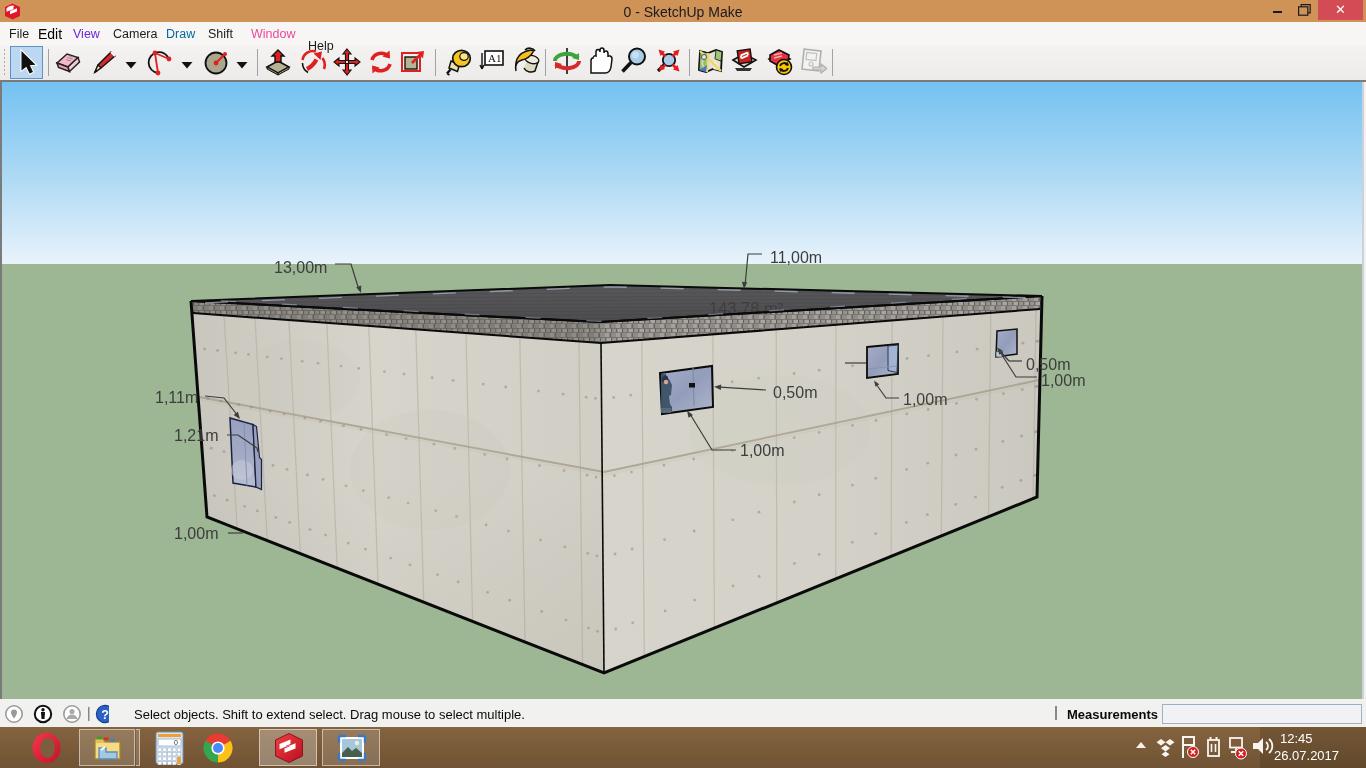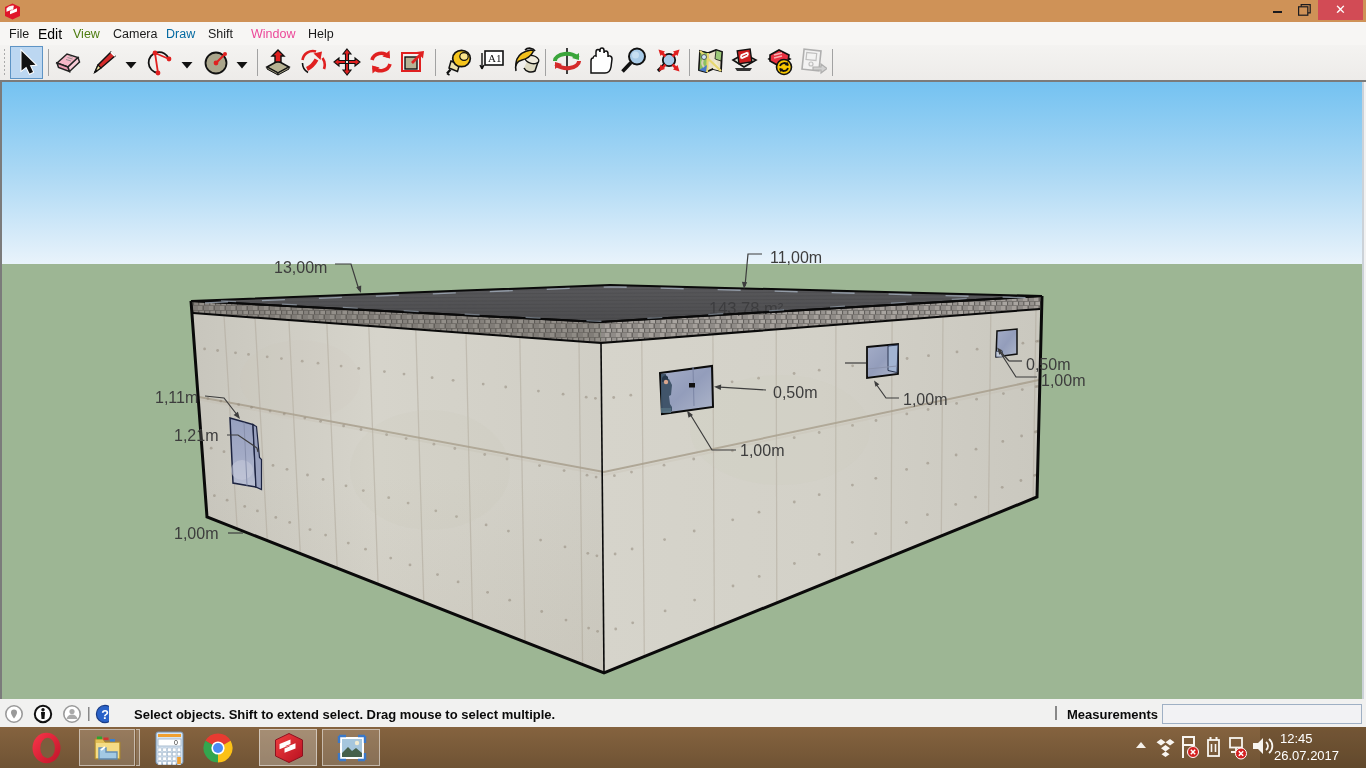--- a/index.html
+++ b/index.html
@@ -318,34 +318,35 @@
 <div style="position:absolute;left:0;top:82px;width:2px;height:617px;background:#7b7b7b"></div>
 <div style="position:absolute;left:1362px;top:82px;width:2px;height:617px;background:#ccd2d8"></div>
 <div style="position:absolute;left:1364px;top:82px;width:2px;height:617px;background:#f2f2f2"></div>
 <div style="position:absolute;left:0;top:699px;width:1366px;height:28px;background:#f1f1f0"></div>
 <div style="position:absolute;left:0;top:727px;width:1366px;height:41px;background:linear-gradient(#85633f,#6f5334)"></div>
 <svg style="position:absolute;left:4px;top:3px" width="17" height="17" viewBox="0 0 17 17">
       <path d="M8.5 0.5 L16 4 L16 13 L8.5 16.5 L1 13 L1 4 Z" fill="#e0162a"></path>
       <path d="M2.5 5.5 L9.5 2.8 L9.5 5.8 L6.5 7 L6.5 7.8 L13 5.2 L13 8.4 L6 11.2 L6 8.2 L9 7 L9 6.2 L2.5 8.8 Z" fill="#fff"></path>
       <path d="M2.5 5.2 Q5 2.2 9.5 2.6 L9.5 4 Q5.5 3.8 3.5 6 Z" fill="#fff" opacity="0.9"></path>
     </svg>
+    <div style="position:absolute;left:0;top:3.5px;width:1366px;text-align:center;font-size:14px;color:#1a1a1e">0 - SketchUp Make</div>
     <div style="position:absolute;left:1273px;top:10.5px;width:9px;height:2.5px;background:#1a1a1e"></div>
     <svg style="position:absolute;left:1298px;top:3.5px" width="13" height="12" viewBox="0 0 13 12">
       <path d="M3.2 2.8 L3.2 0.6 L12.2 0.6 L12.2 8.8 L9.8 8.8" fill="none" stroke="#1c1c20" stroke-width="1.2"></path>
       <rect x="0.6" y="2.8" width="9.2" height="8.4" fill="none" stroke="#1c1c20" stroke-width="1.2"></rect>
     </svg>
     <div style="position:absolute;left:1318px;top:0;width:45px;height:19.5px;background:#d24b55;color:#fff;text-align:center;font-size:13px;line-height:19px">✕</div>
     <div style="position:absolute;left:9px;top:22px;height:23px;line-height:24px;font-size:12.5px;color:#1a1a1a">File</div>
     <div style="position:absolute;left:38px;top:22px;height:23px;line-height:24px;font-size:14px;color:#000000">Edit</div>
-    <div style="position:absolute;left:73px;top:22px;height:23px;line-height:24px;font-size:12.5px;color:#4d7c0f">View</div>
+    <div style="position:absolute;left:73px;top:22px;height:23px;line-height:24px;font-size:12.5px;color:#6d28d9">View</div>
     <div style="position:absolute;left:113px;top:22px;height:23px;line-height:24px;font-size:12.5px;color:#1a1a1a">Camera</div>
     <div style="position:absolute;left:166px;top:22px;height:23px;line-height:24px;font-size:12.5px;color:#0369a1">Draw</div>
     <div style="position:absolute;left:208px;top:22px;height:23px;line-height:24px;font-size:12.5px;color:#1a1a1a">Shift</div>
     <div style="position:absolute;left:251px;top:22px;height:23px;line-height:24px;font-size:12.5px;color:#ec4899">Window</div>
-    <div style="position:absolute;left:308px;top:22px;height:23px;line-height:24px;font-size:12.5px;color:#1a1a1a">Help</div>
+    <div style="position:absolute;left:308px;top:34px;height:23px;line-height:24px;font-size:12.5px;color:#1a1a1a">Help</div>
     <div style="position:absolute;left:3px;top:48px;width:3px;height:28px;background-image:radial-gradient(circle,#aaa 35%,transparent 40%);background-size:3px 4px;"></div>
     <div style="position:absolute;left:10px;top:45.5px;width:33px;height:33px;background:#bcd7f1;border:1px solid #5e94c5;box-sizing:border-box"></div>
     <div style="position:absolute;left:47.5px;top:49px;width:1px;height:27px;background:#a2a2a2"></div>
     <div style="position:absolute;left:257px;top:49px;width:1px;height:27px;background:#a2a2a2"></div>
     <div style="position:absolute;left:435px;top:49px;width:1px;height:27px;background:#a2a2a2"></div>
     <div style="position:absolute;left:545px;top:49px;width:1px;height:27px;background:#a2a2a2"></div>
     <div style="position:absolute;left:689px;top:49px;width:1px;height:27px;background:#a2a2a2"></div>
     <div style="position:absolute;left:832px;top:49px;width:1px;height:27px;background:#a2a2a2"></div>
     <svg style="position:absolute;left:12.0px;top:48.0px" width="28" height="28" viewBox="0 0 28 28">
       <path d="M9.5 3 L9.5 22.5 L14.3 18.8 L17.6 25.6 L21 24 L17.8 17.3 L23.5 16.8 Z" fill="#111" stroke="#fff" stroke-width="2" paint-order="stroke"></path>
@@ -537,21 +538,21 @@
       <circle cx="39" cy="10" r="8.2" fill="#fff" stroke="#111" stroke-width="2"></circle>
       <circle cx="39" cy="5.8" r="1.7" fill="#111"></circle>
       <path d="M37 8 h4 l-0.5 7 h-3 Z" fill="#111"></path>
       <circle cx="68" cy="10" r="8.2" fill="#fff" stroke="#9a9a9a" stroke-width="1.6"></circle>
       <circle cx="68" cy="7.5" r="2.6" fill="#aaa"></circle>
       <path d="M62.5 15 q1 -4.5 5.5 -4.5 q4.5 0 5.5 4.5 Z" fill="#aaa"></path>
       <rect x="84" y="3" width="1.5" height="14" fill="#888"></rect>
       <circle cx="101" cy="10" r="8.6" fill="#2a62c8" stroke="#1a3c86" stroke-width="1.2"></circle>
       <text x="101" y="14.5" font-size="12.5" font-weight="bold" fill="#fff" text-anchor="middle">?</text>
     </svg>
-    <div style="position:absolute;left:134px;top:707px;font-size:13px;font-weight:700;color:#0a0a0a">Select objects. Shift to extend select. Drag mouse to select multiple.</div>
+    <div style="position:absolute;left:134px;top:707px;font-size:13px;font-weight:400;color:#0a0a0a">Select objects. Shift to extend select. Drag mouse to select multiple.</div>
     <div style="position:absolute;left:1055px;top:706px;width:2px;height:14px;background:#888"></div>
     <div style="position:absolute;left:1067px;top:707px;font-size:13px;font-weight:700;color:#0a0a0a">Measurements</div>
     <div style="position:absolute;left:1162px;top:704px;width:200px;height:20px;background:#f2f2f4;border:1px solid #9fb0c4;box-sizing:border-box"></div>
     <svg style="position:absolute;left:31px;top:732px" width="31" height="32" viewBox="0 0 31 32">
       <defs>
         <linearGradient id="op" x1="0" y1="0" x2="1" y2="1">
           <stop offset="0" stop-color="#f9364a"></stop>
           <stop offset="1" stop-color="#c01328"></stop>
         </linearGradient>
       </defs>

